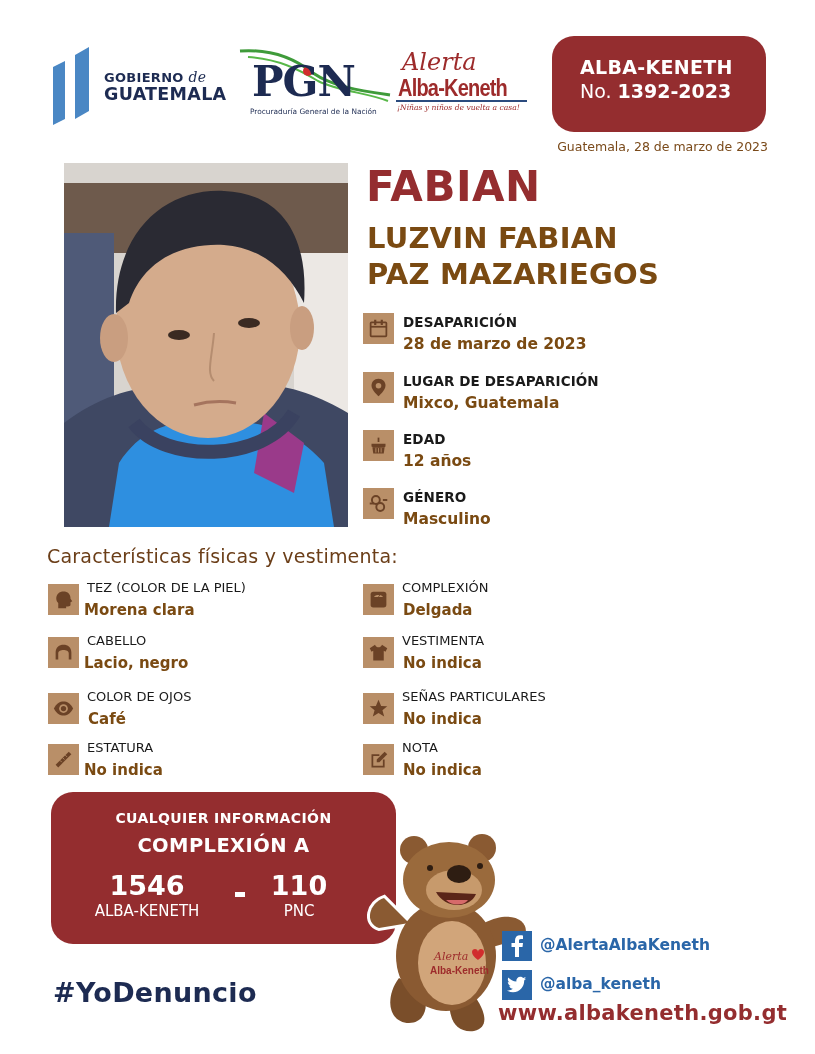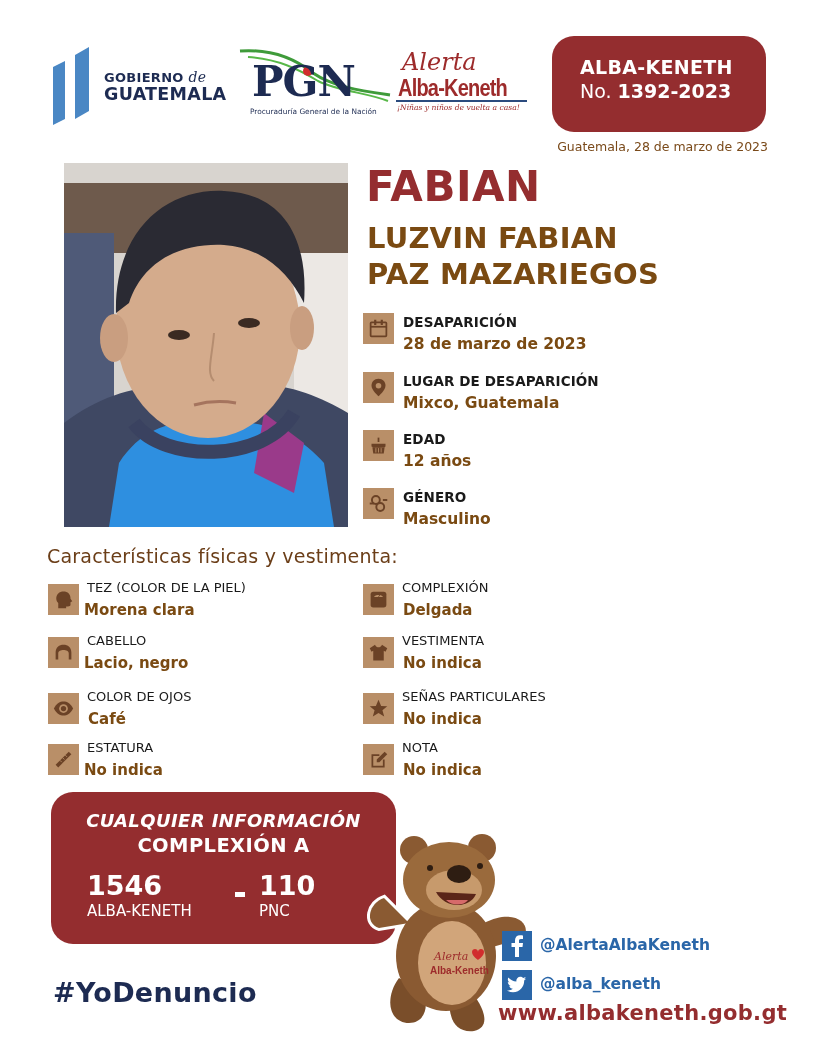--- a/index.html
+++ b/index.html
@@ -48,23 +48,23 @@
 
   
   .char-title { left: 47px; top: 545px; color: #6b3e18; font-weight: normal; font-size: 19px; letter-spacing: 0.2px; }
   .char-item { position: absolute; width: 290px; height: 48px; }
   .char-item .icon-box { left: 0; top: 4px; }
   .char-label { position: absolute; left: 39px; top: 0; font-size: 13px; color: #1a1a1a; font-weight: normal; white-space: nowrap; }
   .char-value { position: absolute; left: 36px; top: 21px; font-size: 15px; color: #7a4a12; font-weight: bold; white-space: nowrap; }
 
   
   .contact { left: 51px; top: 792px; width: 345px; height: 152px; background: #942d2f; border-radius: 22px; color: #ffffff; text-align: center; }
-  .contact .c1 { position: absolute; left: 0; right: 0; top: 18px; font-weight: bold; font-size: 18px; letter-spacing: 0.4px; font-style: italic; }
+  .contact .c1 { position: absolute; left: 0; right: 0; top: 18px; font-weight: bold; font-size: 14px; letter-spacing: 0.4px; }
   .contact .c2 { position: absolute; left: 0; right: 0; top: 42px; font-weight: bold; font-size: 19.5px; letter-spacing: 0.4px; }
-  .num-block { position: absolute; top: 80px; text-align: left; }
+  .num-block { position: absolute; top: 80px; text-align: center; }
   .num-block .n { font-weight: bold; font-size: 27px; line-height: 1; }
   .num-block .s { font-size: 15px; margin-top: 3px; }
   .dash { position: absolute; left: 184px; top: 100px; width: 10px; height: 5px; background: #ffffff; }
 
   .hashtag { left: 53px; top: 977px; color: #1d2b52; font-weight: bold; font-size: 27px; letter-spacing: 0.3px; }
 
   .bear { left: 364px; top: 828px; width: 170px; height: 210px; }
 
   .social { position: absolute; left: 502px; height: 30px; }
   .social .sq { position: absolute; left: 0; top: 0; width: 30px; height: 30px; background: #2a66a8; display: flex; align-items: center; justify-content: center; color: #fff; font-weight: bold; }

